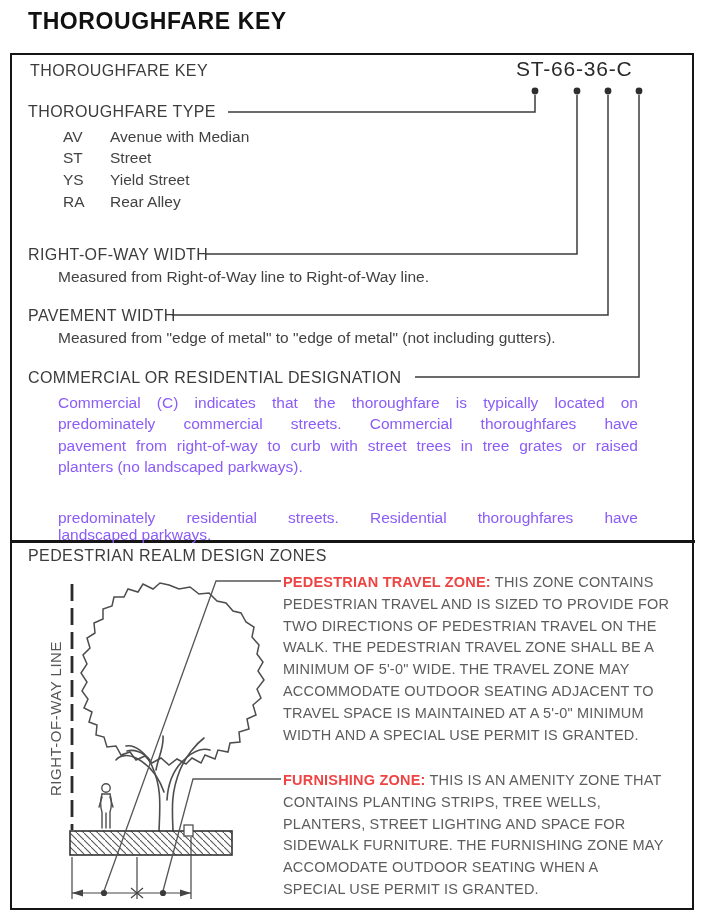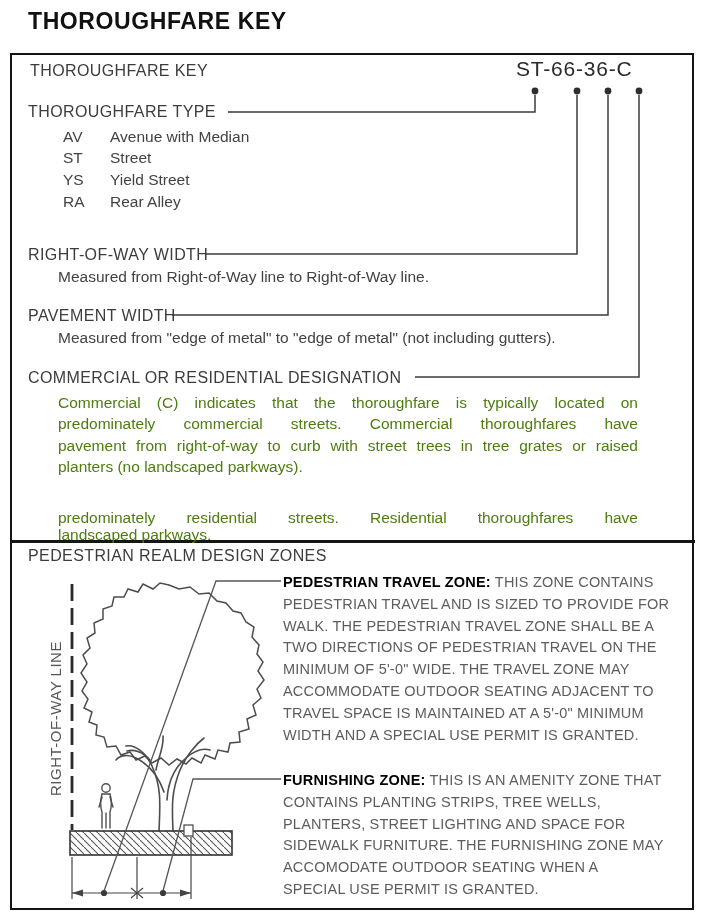--- a/index.html
+++ b/index.html
@@ -8,26 +8,26 @@
     font-family:"Liberation Sans","DejaVu Sans",sans-serif;
     color:#3a3a3a;overflow:hidden;
   }
   .abs{position:absolute;}
   .page-title{font-size:23px;font-weight:bold;color:#111;letter-spacing:.6px;white-space:nowrap;}
   .outer-box{left:10px;top:53px;width:680px;height:853px;border:2.5px solid #151515;}
   .divider{left:10px;top:540px;width:685px;height:3px;background:#151515;}
   .sec-label{font-size:16px;color:#3c3c3c;letter-spacing:.4px;white-space:nowrap;}
   .code{font-size:21px;color:#2a2a2a;letter-spacing:.8px;white-space:nowrap;}
   .body-txt{font-size:15.5px;color:#424242;white-space:nowrap;}
-  .jline{font-size:15.5px;color:#4d7c0f;width:580px;line-height:21px;
+  .jline{font-size:15.5px;color:#8b5cf6;width:580px;line-height:21px;
          text-align:justify;text-align-last:justify;white-space:normal;}
   .jline.last{text-align:center;text-align-last:left;}
   .zone-block{width:414px;font-size:14.5px;color:#5d5d5d;line-height:21.8px;letter-spacing:.2px;}
   .zone-line{white-space:nowrap;}
-  .zone-label{font-weight:bold;color:#000000;}
+  .zone-label{font-weight:bold;color:#ef4444;}
   .row-label{font-size:15px;color:#555;letter-spacing:.5px;text-align:center;
              transform:rotate(-90deg);white-space:nowrap;}
   svg{display:block;}
 </style>
 </head>
 <body>
 
 <div id="page">
 
   <div class="abs page-title" style="left:28px;top:8px;">THOROUGHFARE KEY</div>
@@ -139,22 +139,22 @@
 
   <div class="abs sec-label" style="left:28px;top:547px;">PEDESTRIAN REALM DESIGN ZONES</div>
 
   <div class="abs row-label" style="left:-20px;top:713px;width:150px;height:16px;">RIGHT-OF-WAY LINE</div>
 
   <div class="abs zone-block" style="left:283px;top:572px;">
     <div class="zone-line">
       <span class="zone-label">PEDESTRIAN TRAVEL ZONE:</span><span> THIS ZONE CONTAINS</span>
     </div>
     <div class="zone-line">PEDESTRIAN TRAVEL AND IS SIZED TO PROVIDE FOR</div>
+    <div class="zone-line">TWO DIRECTIONS OF PEDESTRIAN TRAVEL ON THE</div>
     <div class="zone-line">WALK. THE PEDESTRIAN TRAVEL ZONE SHALL BE A</div>
-    <div class="zone-line">TWO DIRECTIONS OF PEDESTRIAN TRAVEL ON THE</div>
     <div class="zone-line">MINIMUM OF 5'-0" WIDE. THE TRAVEL ZONE MAY</div>
     <div class="zone-line">ACCOMMODATE OUTDOOR SEATING ADJACENT TO</div>
     <div class="zone-line">TRAVEL SPACE IS MAINTAINED AT A 5'-0" MINIMUM</div>
     <div class="zone-line">WIDTH AND A SPECIAL USE PERMIT IS GRANTED.</div>
   </div>
 
   <div class="abs zone-block" style="left:283px;top:770px;">
     <div class="zone-line">
       <span class="zone-label">FURNISHING ZONE:</span><span> THIS IS AN AMENITY ZONE THAT</span>
     </div>

